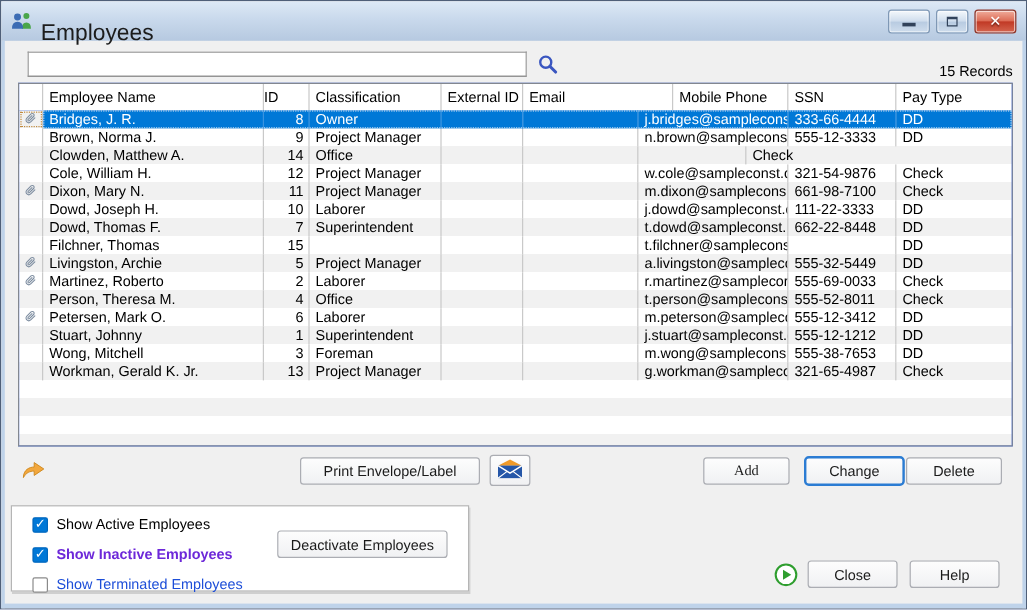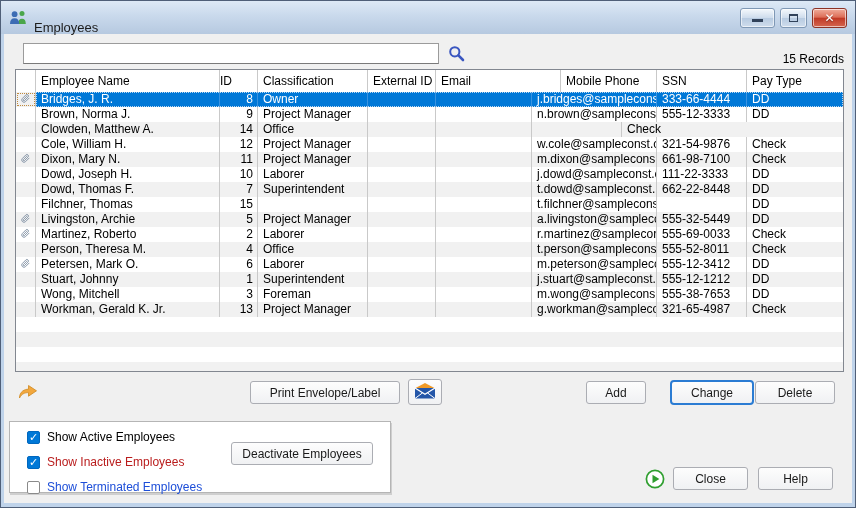--- a/index.html
+++ b/index.html
@@ -9,21 +9,21 @@
   .window { position:relative; width:856px; height:508px; border:1px solid #4f5f78;
             background:#f0f0f0; overflow:hidden; }
   .window-inner-border { position:absolute; inset:33px 0 0 0;
             border-left:3px solid #bfd3ea; border-right:3px solid #bfd3ea; border-bottom:4px solid #bfd3ea; pointer-events:none; z-index:50; }
 
   
   .titlebar { position:absolute; left:0; top:0; width:100%; height:33px;
               background:linear-gradient(180deg,#dde9f6 0%,#c9d9ec 45%,#b6c9e0 100%);
               display:flex; align-items:center; padding:0 8px; }
   .title-icon { display:flex; margin-right:6px; }
-  .title-text { font-size:13px; color:#1c1c1c;margin-top:20px; }
+  .title-text { font-size:19px; color:#1c1c1c;margin-top:20px; }
   .winbtns { margin-left:auto; display:flex; gap:5px; align-items:center; }
   .wbtn { height:20px; border:1px solid #7f98b5; border-radius:3px;
           background:linear-gradient(180deg,#f4f8fc 0%,#cfdded 48%,#b8cbe1 52%,#cfdded 100%);
           display:flex; align-items:center; justify-content:center; cursor:default;
           box-shadow:inset 0 0 0 1px rgba(255,255,255,.6); }
   .wbtn.min { width:35px; } .wbtn.max { width:27px; }
   .wbtn.close { width:35px; border-color:#8d3326;
           background:linear-gradient(180deg,#f0ad9c 0%,#dd6e58 45%,#c13a26 52%,#d4654f 100%); }
   .glyph-min { width:11px; height:3px; background:#31425a; margin-top:6px; }
   .glyph-max { width:9px; height:8px; border:1px solid #31425a; border-top-width:2px; background:transparent; }
@@ -64,21 +64,21 @@
   .trow.selected::after { content:''; position:absolute; left:20px; right:0; top:0; bottom:0;
        border:1px dotted #bcd8f0; pointer-events:none; }
 
   
   .btn { position:absolute; height:23px; border:1px solid #abadb3; border-radius:3px;
          background:linear-gradient(180deg,#fdfdfd,#f0f1f3); font-family:inherit; font-size:12px;
          color:#1a1a1a; cursor:default; }
   .btn-print { left:246px; top:347px; width:150px; }
   .btn-envelope { left:404px; top:345px; width:34px; height:26px; padding:0;
          display:flex; align-items:center; justify-content:center; }
-  .btn-add { left:582px; top:347px; width:60px; }
+  .btn-add { left:582px; top:347px; width:72px;font-family:Liberation Serif, serif; }
   .btn-change { left:666px; top:346px; width:84px; height:25px; border:2px solid #2b7cd3; border-radius:4px; }
   .btn-delete { left:751px; top:347px; width:80px; }
   .arrow-icon { position:absolute; left:13px; top:350px; }
 
   
   .panel { position:absolute; left:5px; top:387px; width:382px; height:72px; background:#fff;
            border:1px solid #b5b5b5; box-shadow:1px 2px 0 #cfcfcf; }
   .filter-row { display:flex; align-items:center; height:20px; margin:5px 0 0 17px; }
   .cb { width:13px; height:13px; border-radius:2px; margin-right:7px; flex:none;
         display:flex; align-items:center; justify-content:center; }
@@ -356,21 +356,21 @@
         <div class="filter-row">
           <div class="cb checked">
             <span class="tick">✓</span>
           </div>
           <span style="color: rgb(0, 0, 0);">Show Active Employees</span>
         </div>
         <div class="filter-row">
           <div class="cb checked">
             <span class="tick">✓</span>
           </div>
-          <span style="color: #b91c1c;">Show Inactive Employees</span>
+          <span style="color: #6d28d9; font-weight: bold;">Show Inactive Employees</span>
         </div>
         <div class="filter-row">
           <div class="cb unchecked"></div>
           <span style="color: #1d4ed8;">Show Terminated Employees</span>
         </div>
       </div>
     <button class="btn btn-deactivate">Deactivate Employees</button>
 
     <span class="play-icon">
       <svg width="20" height="20" viewBox="0 0 20 20">

